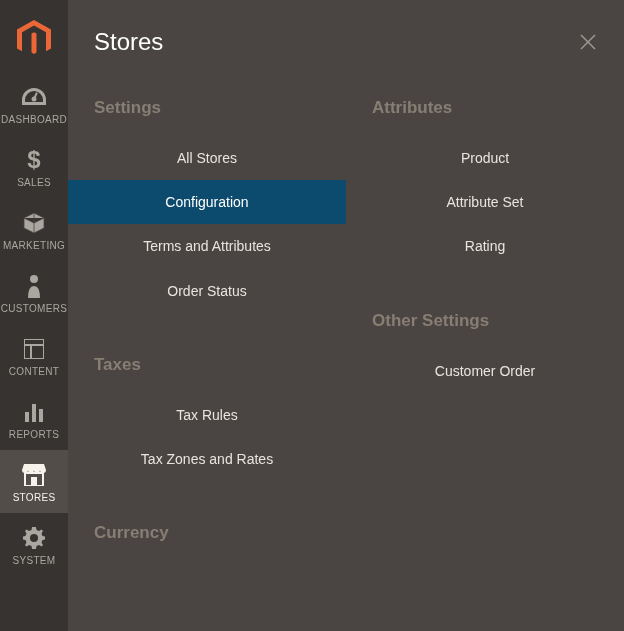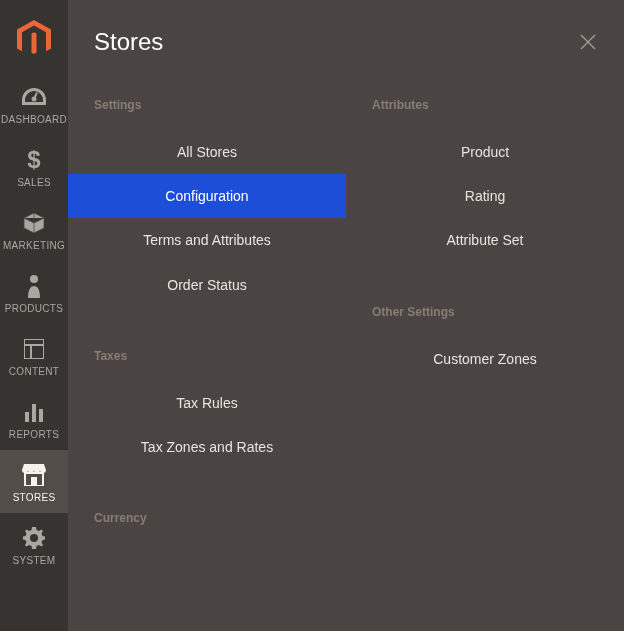--- a/index.html
+++ b/index.html
@@ -80,36 +80,36 @@
   .columns {
     display: flex;
     padding: 0 0 0 0;
   }
   .col {
     flex: 1;
     min-width: 0;
   }
   .section-header {
     color: #877d73;
-    font-size: 12px;
+    font-size: 17px;
     font-weight: 600;
     padding: 14px 26px 18px 26px;
   }
   .menu-link {
     display: block;
     color: #e8e4de;
     font-size: 14px;
     font-weight: 400;
     padding: 13px 26px;
     cursor: pointer;
     line-height: 1.3;
     text-align: center;
   }
   .menu-link.hover {
-    background: #1d4ed8;
+    background: #0c4a6e;
     color: #fff;
   }
   .spacer-lg { height: 28px; }
 </style>
 </head>
 <body>
 
 <div class="sidebar">
   <div class="logo">
     <svg width="34" height="38" viewBox="0 0 34 38">
@@ -147,21 +147,21 @@
     <span class="label">MARKETING</span>
   </div>
 
   <div class="nav-item">
     <span class="icon">
       <svg width="16" height="24" viewBox="0 0 16 24">
           <circle cx="8" cy="5" r="4" fill="#aaa6a0"></circle>
           <path d="M2 24 Q2 12 8 12 Q14 12 14 24 Z" fill="#aaa6a0"></path>
         </svg>
     </span>
-    <span class="label">PRODUCTS</span>
+    <span class="label">CUSTOMERS</span>
   </div>
 
 
   <div class="nav-item">
     <span class="icon">
       <svg width="20" height="20" viewBox="0 0 20 20">
           <rect x="0" y="0" width="20" height="20" fill="none" stroke="#aaa6a0" stroke-width="2"></rect>
           <line x1="0" y1="6" x2="20" y2="6" stroke="#aaa6a0" stroke-width="2"></line>
           <line x1="7" y1="6" x2="7" y2="20" stroke="#aaa6a0" stroke-width="2"></line>
         </svg>
@@ -228,22 +228,22 @@
       <a class="menu-link">Tax Zones and Rates</a>
 
       <div class="spacer-lg"></div>
 
       <div class="section-header">Currency</div>
     </div>
 
     <div class="col">
       <div class="section-header">Attributes</div>
       <a class="menu-link">Product</a>
+      <a class="menu-link">Attribute Set</a>
       <a class="menu-link">Rating</a>
-      <a class="menu-link">Attribute Set</a>
 
       <div class="spacer-lg"></div>
 
       <div class="section-header">Other Settings</div>
-      <a class="menu-link">Customer Zones</a>
+      <a class="menu-link">Customer Order</a>
     </div>
   </div>
 </div>
 
 </body></html>

